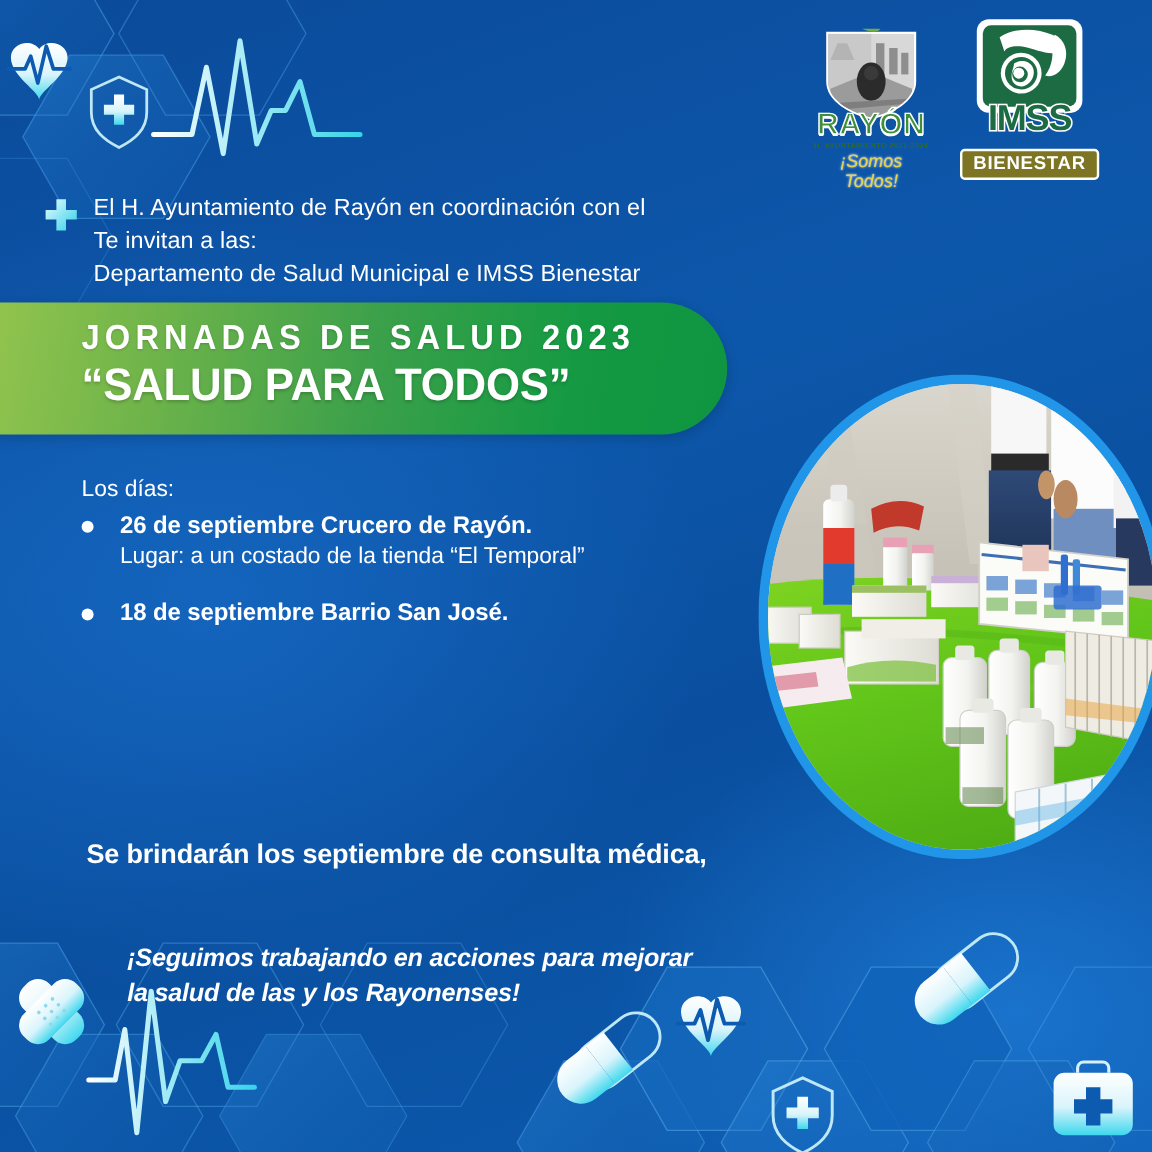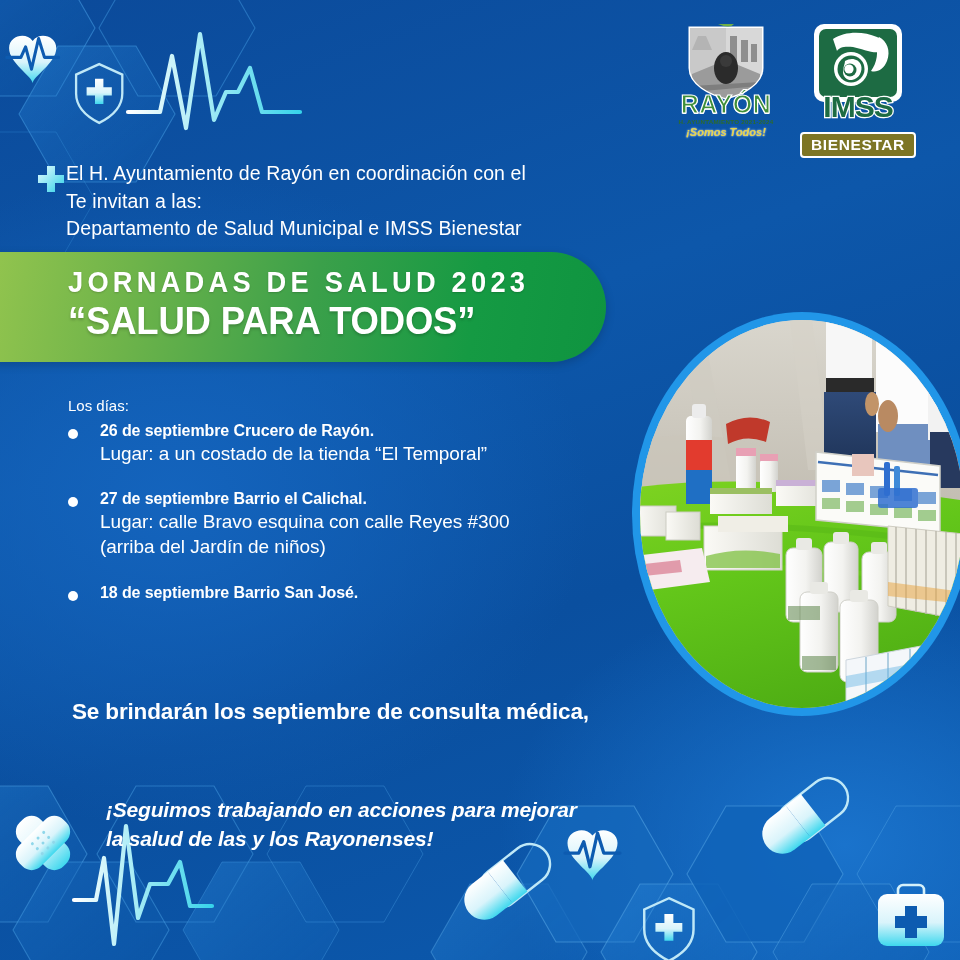--- a/index.html
+++ b/index.html
@@ -17,53 +17,53 @@
       radial-gradient(ellipse 60% 45% at 88% 88%, #1a73cc 0%, rgba(26,115,204,0) 60%),
       linear-gradient(160deg,#0b4a9a 0%,#0d57aa 38%,#0a4f9f 62%,#0c5bb0 100%);
     overflow:hidden;
   }
 
   
   .hexlayer { position:absolute; inset:0; pointer-events:none; }
   .hexlayer svg { position:absolute; }
 
   
-  .logos { position:absolute; top:24px; left:676px; width:250px; height:128px; display:flex; align-items:flex-start; gap:24px; }
+  .logos { position:absolute; top:24px; left:676px; width:250px; height:128px; display:flex; align-items:center; gap:24px; }
 
   .logo-rayon { position:relative; width:100px; height:128px; }
   .shield-wrap { position:absolute; top:0; left:8px; width:84px; height:76px; }
   .rayon-word { position:absolute; top:68px; left:0; width:100px; text-align:center; }
   .rayon-word .big {
     display:block; font-size:25px; font-weight:bold; letter-spacing:.5px;
     color:#3f8f3a; -webkit-text-stroke:1.2px #ffffff; line-height:1;
     text-shadow:0 1px 0 #fff;
   }
   .rayon-word .sub { display:block; font-size:6.2px; font-weight:bold; color:#2d6b2b; letter-spacing:.3px; margin-top:1px; }
-  .rayon-word .slogan { display:block; font-size:11px; font-style:italic; font-weight:bold; color:#e8d44a; margin-top:1px; text-shadow:0 0 2px #fff; }
+  .rayon-word .slogan { display:block; font-size:15px; font-style:italic; font-weight:normal; color:#e8d44a; margin-top:1px; text-shadow:0 0 2px #fff; }
 
   .logo-imss { position:relative; width:116px; height:144px; }
   .imss-badge {
     position:absolute; top:0; left:14px; width:88px; height:78px;
     background:#ffffff; border-radius:10px; padding:5px;
   }
   .imss-inner { width:100%; height:100%; background:#1d6b43; border-radius:7px; position:relative; overflow:hidden; }
   .imss-word {
     position:absolute; top:66px; left:0; width:116px; text-align:center;
     font-size:30px; font-weight:bold; color:#1d6b43; letter-spacing:-1px;
     -webkit-text-stroke:2.5px #ffffff; paint-order:stroke fill;
   }
   .imss-bar {
     position:absolute; top:108px; left:0; width:116px; height:26px;
     background:#7d7524; border:2px solid #ffffff; border-radius:4px;
     display:flex; align-items:center; justify-content:center;
     font-size:15.5px; font-weight:bold; color:#ffffff; letter-spacing:.6px;
   }
 
   
-  .intro { position:absolute; top:160px; left:36px; width:620px; display:flex; gap:0; }
+  .intro { position:absolute; top:160px; left:36px; width:620px; display:flex; gap:12px; }
   .intro-text { color:#ffffff; font-size:19.5px; line-height:1.42; letter-spacing:.1px; }
 
   
   .banner {
     position:absolute; top:252px; left:-6px; width:612px; height:110px;
     background:linear-gradient(100deg,#92c44e 0%,#6fb44a 22%,#3ba04a 52%,#159a43 78%,#0f9440 100%);
     border-radius:0 56px 56px 0;
     box-shadow:0 3px 10px rgba(0,0,0,.18);
     padding:14px 0 0 74px;
   }
@@ -75,37 +75,37 @@
   }
   .banner-l2 {
     color:#ffffff; font-size:38px; font-weight:bold;
     letter-spacing:-0.2px; line-height:1.12; white-space:nowrap; margin-top:2px;
     text-shadow:0 2px 3px rgba(0,0,0,.2);
     transform:scaleX(.96); transform-origin:left center;
   }
 
   
   .dates { position:absolute; top:396px; left:68px; width:560px; color:#ffffff; }
-  .dates-lead { font-size:15px; line-height:1.3; margin-bottom:4px; }
+  .dates-lead { font-size:19px; line-height:1.3; margin-bottom:4px; }
   .date-item { position:relative; padding-left:32px; margin-bottom:22px; }
   .bullet { position:absolute; left:0; top:9px; width:10px; height:10px; border-radius:50%; background:#ffffff; }
-  .date-title { font-size:16px; font-weight:bold; line-height:1.32; letter-spacing:-.1px; }
+  .date-title { font-size:20px; font-weight:bold; line-height:1.32; letter-spacing:-.1px; }
   .date-place { font-size:19px; line-height:1.33; letter-spacing:-.05px; }
 
   
   .services {
     position:absolute; top:697px; left:72px; width:740px;
     color:#ffffff; font-size:22.5px; font-weight:bold; line-height:1.33; letter-spacing:-.15px;
   }
 
   
   .slogan-block {
     position:absolute; top:785px; left:106px; width:540px;
     color:#ffffff; font-size:21px; font-weight:bold; font-style:italic;
-    line-height:1.38; letter-spacing:-.2px;margin-top:11px;
+    line-height:1.38; letter-spacing:-.2px;
   }
 
   
   .photo {
     position:absolute; top:312px; left:632px; width:328px; height:404px;
   }
   .photo-ring {
     position:absolute; top:0; left:0; width:340px; height:404px;
     border-radius:50% / 50%;
     background:#2196e8;
@@ -309,26 +309,20 @@
 
   <div class="dates">
     <div class="dates-lead">Los días:</div>
 
     <div class="date-item">
       <span class="bullet"></span>
       <div class="date-title">26 de septiembre Crucero de Rayón.</div>
       <div class="date-place">Lugar: a un costado de la tienda “El Temporal”</div>
     </div>
 
-    <div class="date-item">
-      <span class="bullet"></span>
-      <div class="date-title">27 de septiembre Barrio el Calichal.</div>
-      <div class="date-place">Lugar: calle Bravo esquina con calle Reyes #300</div>
-      <div class="date-place">(arriba del Jardín de niños)</div>
-    </div>
 
     <div class="date-item">
       <span class="bullet"></span>
       <div class="date-title">18 de septiembre Barrio San José.</div>
     </div>
   </div>
 
   <div class="services">
     <div>Se brindarán los septiembre de consulta médica,</div>
   </div>

